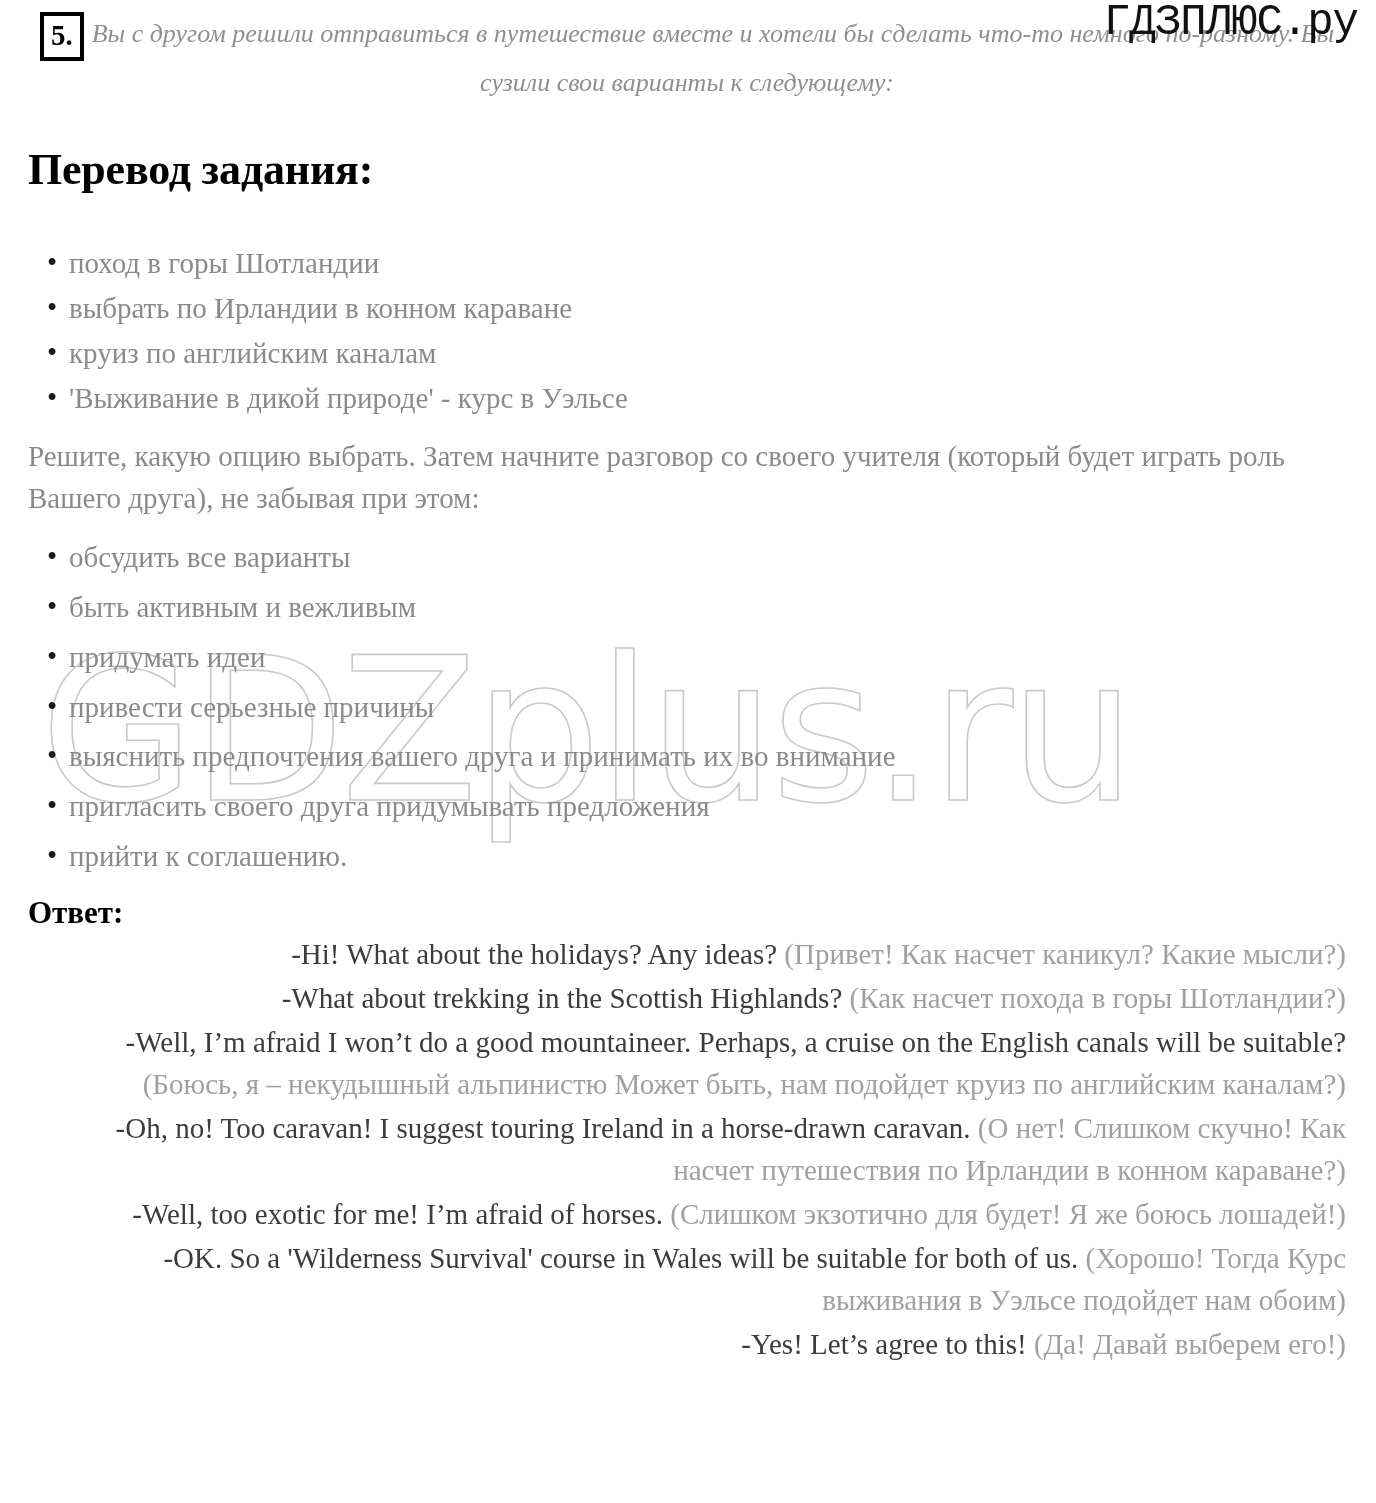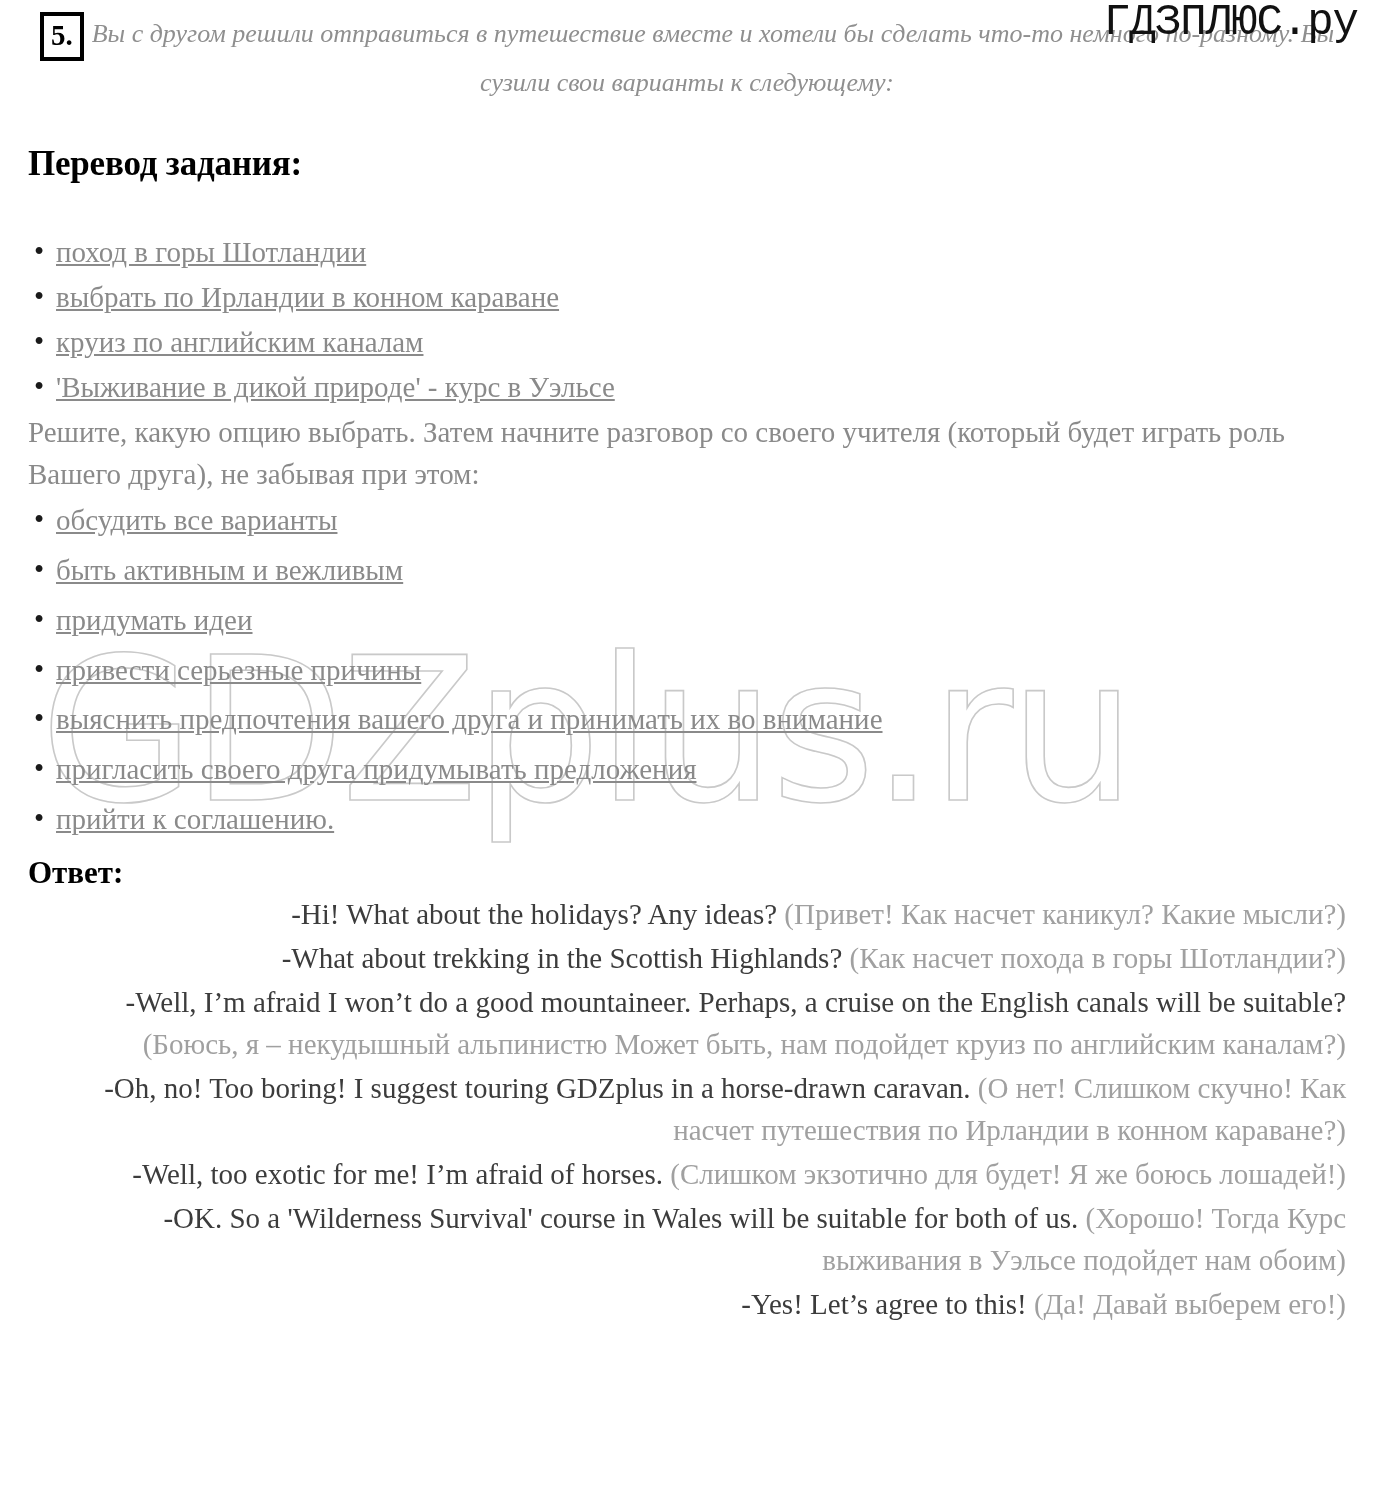--- a/index.html
+++ b/index.html
@@ -86,32 +86,31 @@
   }
   .task-text {
     font-style: italic;
     font-size: 26px;
     line-height: 1.72;
     color: #8f8f8f;
     display: inline;
   }
 
   h2.section-title {
-    font-size: 35px;
+    font-size: 44px;
     font-weight: bold;
     color: #000000;
     margin: 38px 0 46px 0;
     letter-spacing: -0.2px;
   }
 
   ul.bullets {
     list-style: none;
-    margin: 0;
+    margin: 13px;
     padding: 0;
-    text-decoration: underline;
   }
   ul.bullets li {
     position: relative;
     padding-left: 28px;
     font-size: 29px;
     line-height: 1.56;
     color: #8a8a8a;
   }
   ul.bullets li::before {
     content: "\2022";
@@ -189,19 +188,19 @@
     <li>пригласить своего друга придумывать предложения</li>
     <li>прийти к соглашению.</li>
   </ul>
 
   <h2 class="answer-title">Ответ:</h2>
 
   <div class="dialogue">
     <p class="line"><span class="en">-Hi! What about the holidays? Any ideas? </span><span class="ru">(Привет! Как насчет каникул? Какие мысли?)</span></p>
     <p class="line"><span class="en">-What about trekking in the Scottish Highlands? </span><span class="ru">(Как насчет похода в горы Шотландии?)</span></p>
     <p class="line"><span class="en">-Well, I’m afraid I won’t do a good mountaineer. Perhaps, a cruise on the English canals will be suitable? </span><span class="ru">(Боюсь, я – некудышный альпинистю Может быть, нам подойдет круиз по английским каналам?)</span></p>
-    <p class="line"><span class="en">-Oh, no! Too boring! I suggest touring GDZplus in a horse-drawn caravan. </span><span class="ru">(О нет! Слишком скучно! Как насчет путешествия по Ирландии в конном караване?)</span></p>
+    <p class="line"><span class="en">-Oh, no! Too caravan! I suggest touring Ireland in a horse-drawn caravan. </span><span class="ru">(О нет! Слишком скучно! Как насчет путешествия по Ирландии в конном караване?)</span></p>
     <p class="line"><span class="en">-Well, too exotic for me! I’m afraid of horses. </span><span class="ru">(Слишком экзотично для будет! Я же боюсь лошадей!)</span></p>
     <p class="line"><span class="en">-OK. So a 'Wilderness Survival' course in Wales will be suitable for both of us. </span><span class="ru">(Хорошо! Тогда Курс выживания в Уэльсе подойдет нам обоим)</span></p>
     <p class="line"><span class="en">-Yes! Let’s agree to this! </span><span class="ru">(Да! Давай выберем его!)</span></p>
   </div>
 
 </div>
 
 </body></html>

